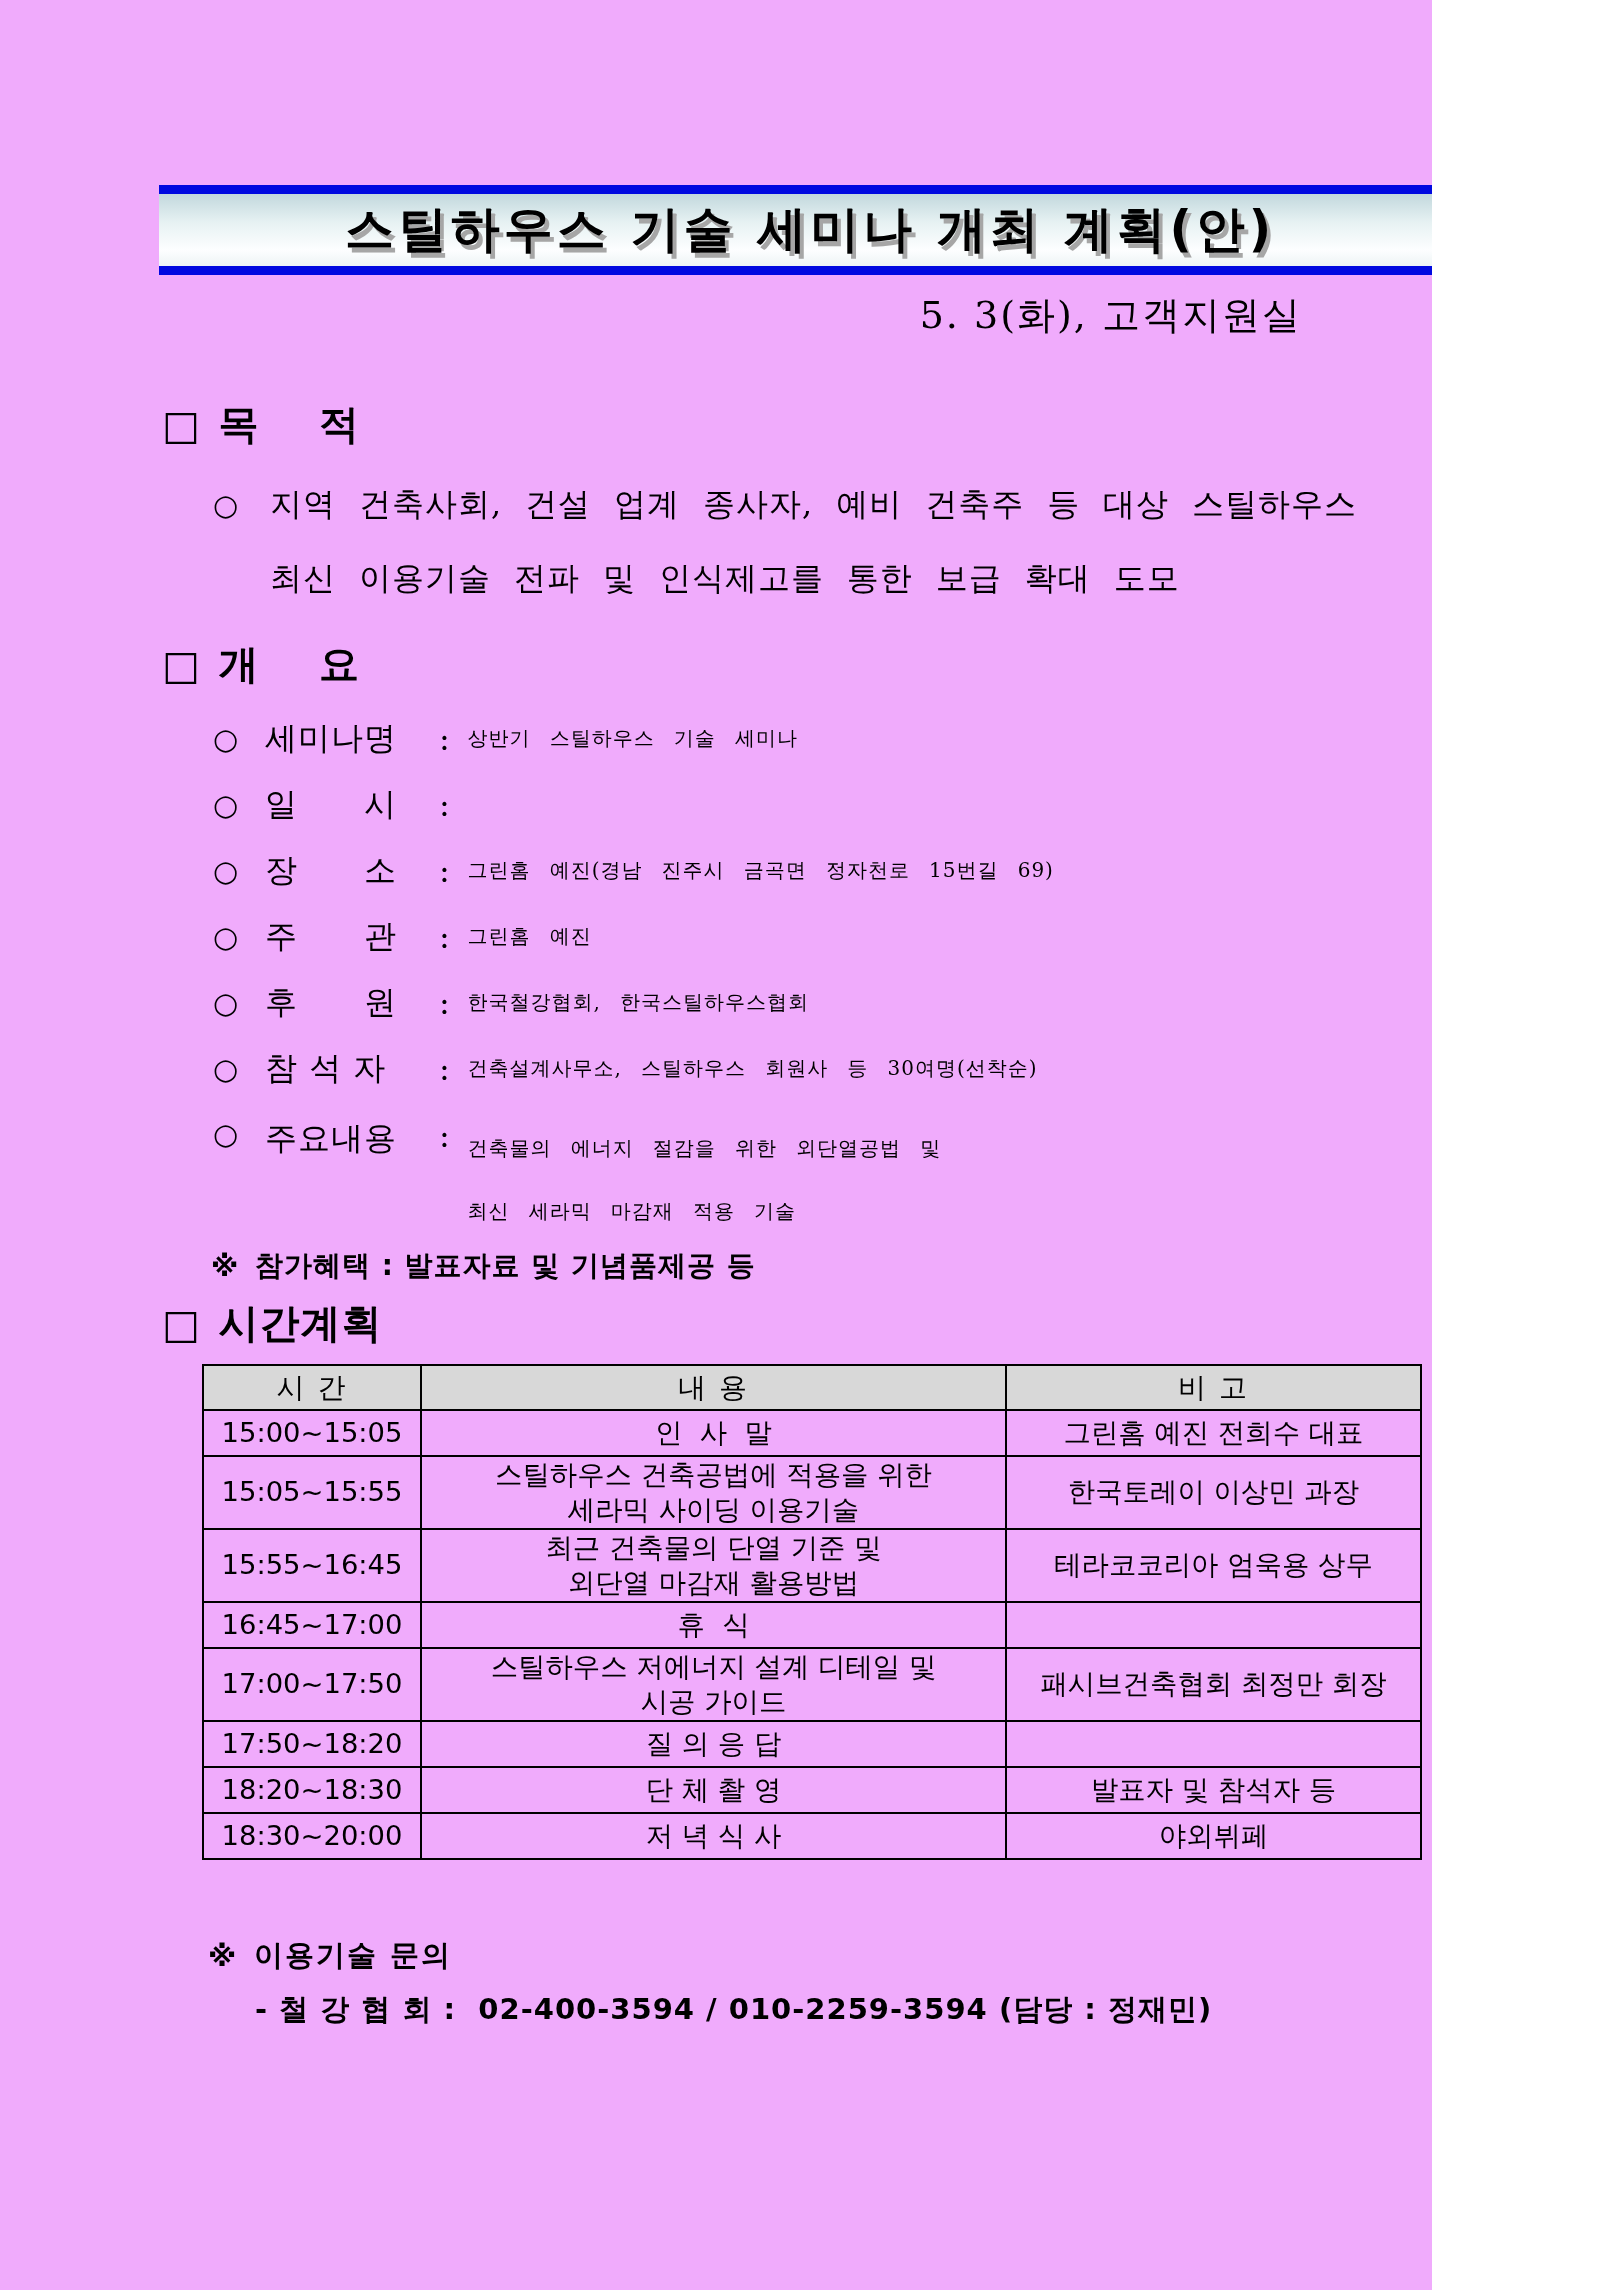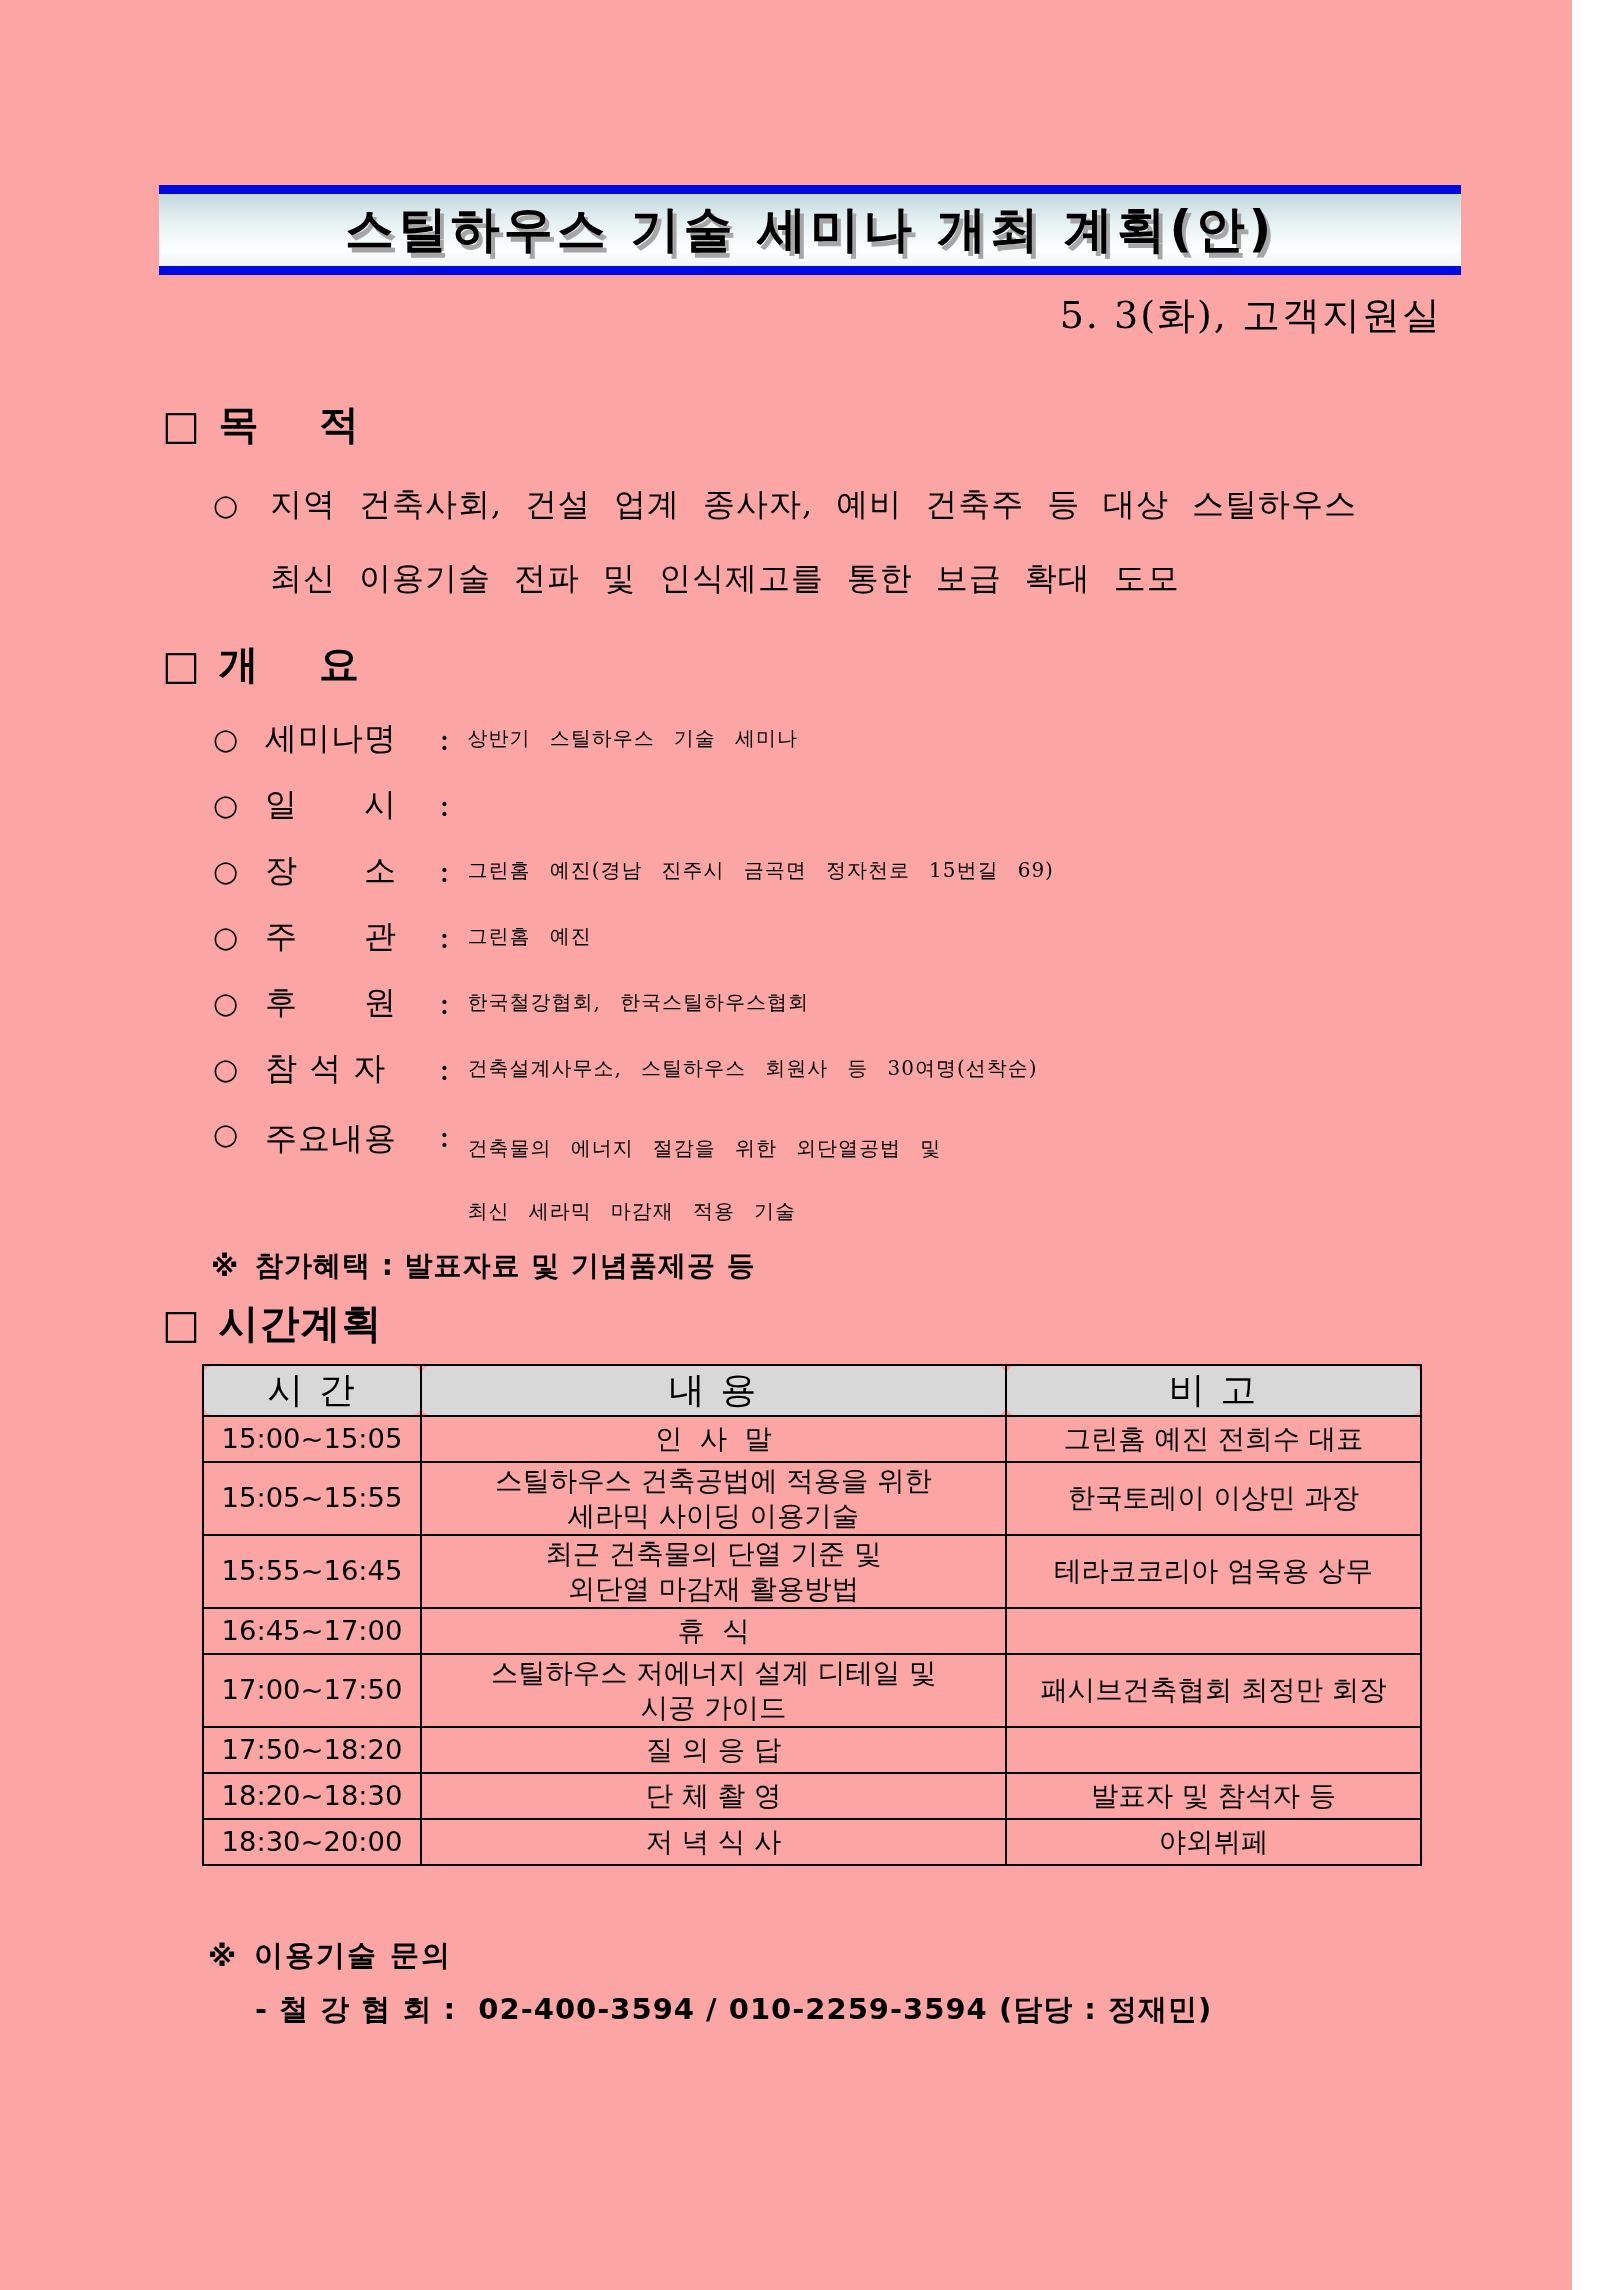--- a/index.html
+++ b/index.html
@@ -1,17 +1,17 @@
 <!DOCTYPE html>
 <html><head>
 <meta charset="utf-8">
 <style>
   html, body { margin:0; padding:0; background:#ffffff; }
   .page {
-    position:relative; width:1572px; height:2291px; background:#fca5a5;
+    position:relative; width:1432px; height:2291px; background:#f0abfc;
     font-family:"DejaVu Serif", serif; color:#000; overflow:hidden;
   }
 
   
   .banner { position:absolute; left:159px; top:185px; width:1302px; }
   .banner-bar { height:8.8px; background:#0009e0; }
   .banner-body {
     height:72px;
     background:linear-gradient(180deg,#c2d8dd 0%, #e7f2f3 40%, #fdfeff 78%, #edf4f5 100%);
     display:flex; align-items:center; justify-content:center;
@@ -57,21 +57,21 @@
   }
   .note-line .ref { margin-right:15.7px; }
 
   
   .sched-table {
     position:absolute; left:202px; top:1364px; width:1217px;
     border-collapse:collapse; table-layout:fixed;
     font-family:"DejaVu Sans", sans-serif; font-size:27.4px;
   }
   .sched-table td, .sched-table th { border:2px solid #000; text-align:center; vertical-align:middle; padding:0; }
-  .sched-table th { background:#d8d8d8; font-weight:normal; font-size:36px; letter-spacing:2px; height:43px; white-space:pre;border-radius:12px; }
+  .sched-table th { background:#d8d8d8; font-weight:normal; font-size:28px; letter-spacing:2px; height:43px; white-space:pre; }
   .sched-table .h-s { height:46px;padding-left:24px; }
   .sched-table .h-d { height:73px; }
   .cell { white-space:pre-wrap; line-height:1.25; }
   .cell-time { letter-spacing:0; }
 
   
   .contact { position:absolute; left:208px; top:1936px; font-family:"DejaVu Sans", sans-serif; font-weight:bold; }
   .contact-head { display:flex; align-items:center; font-size:29px; letter-spacing:2px; }
   .contact-head .ref { margin-right:15.7px; }
   .contact-line { margin-left:47px; margin-top:13.7px; font-size:29px; letter-spacing:1px; white-space:pre-wrap; height:41px; display:flex; align-items:center; }

